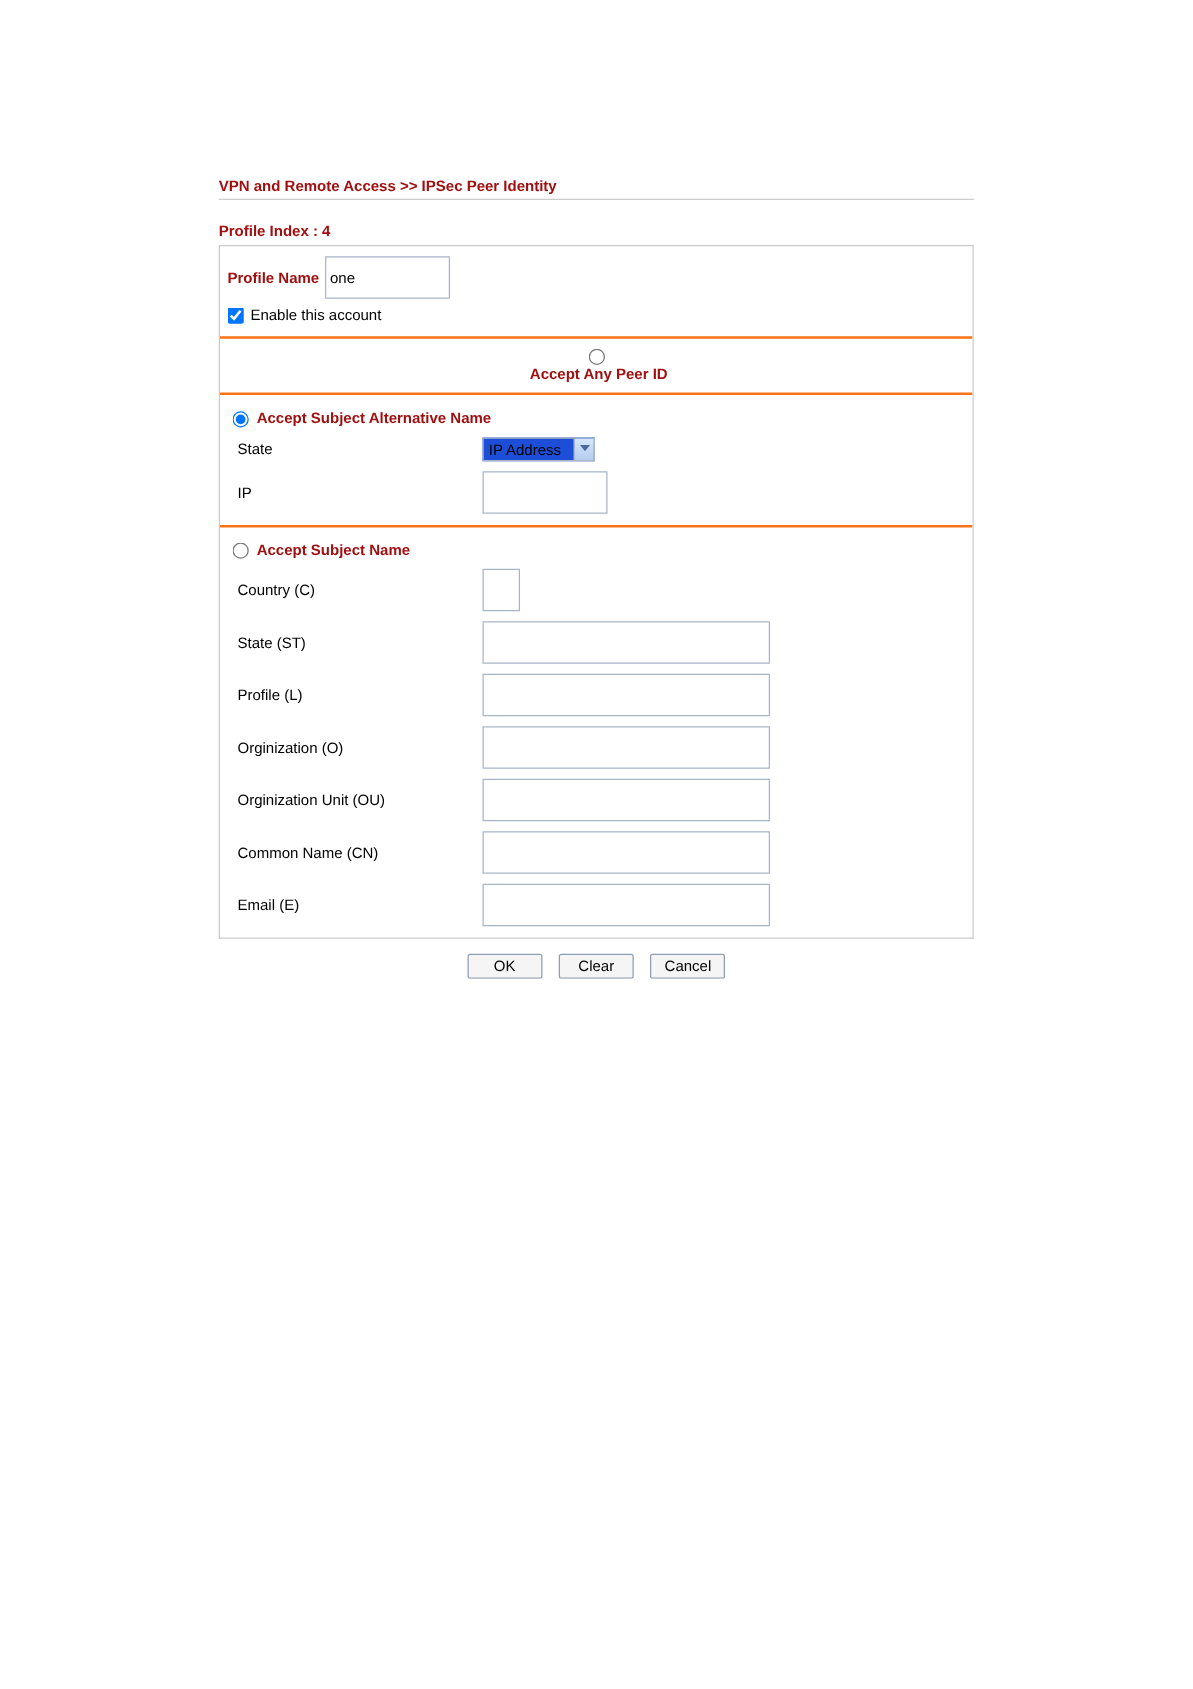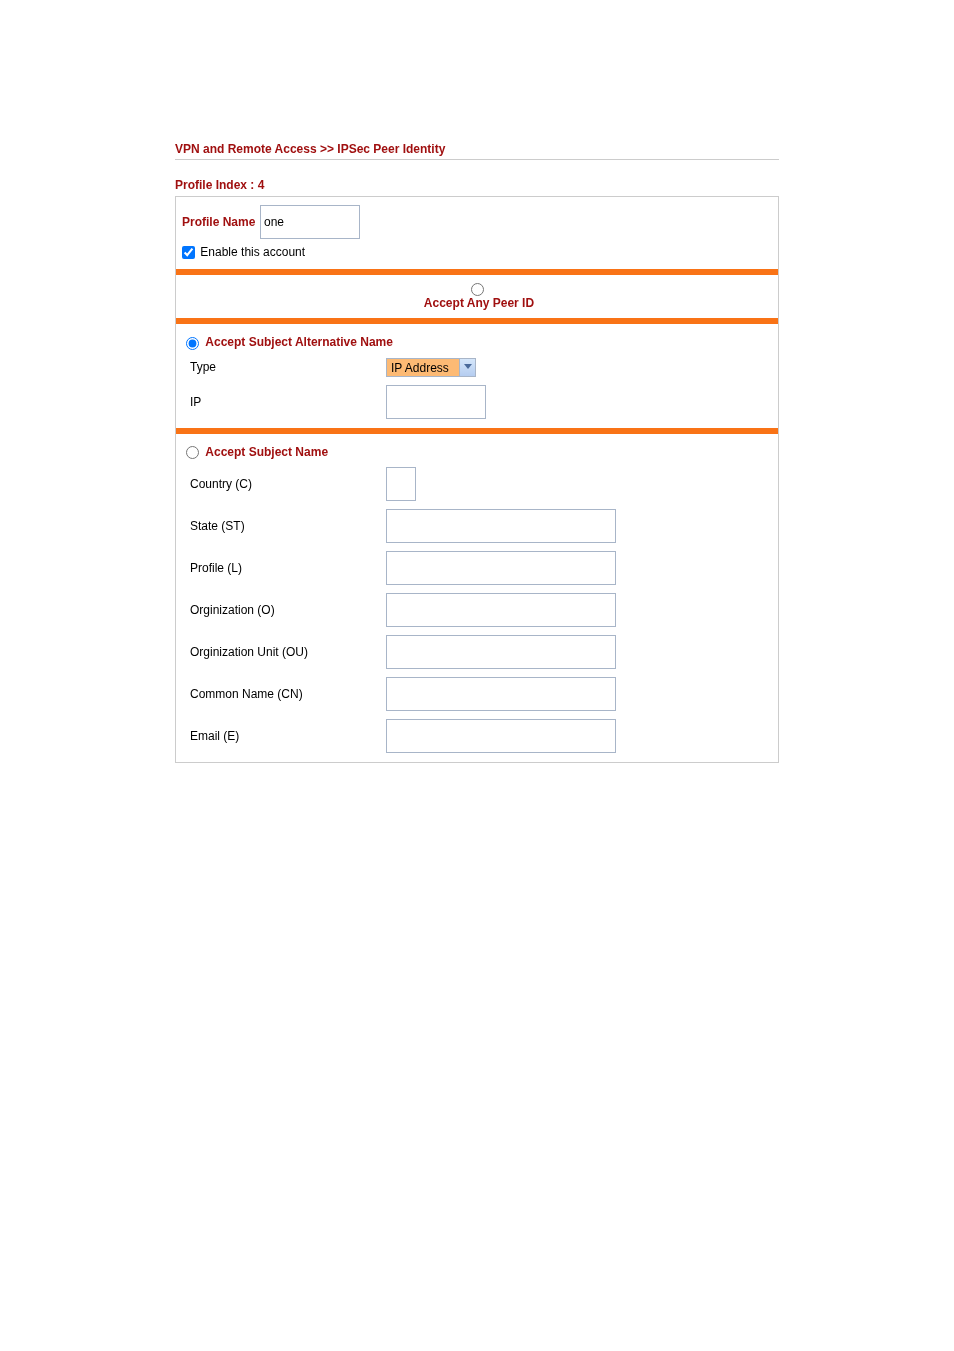--- a/index.html
+++ b/index.html
@@ -30,21 +30,21 @@
     }
     .form-table {
       width: 100%;
       border: 1px solid #cccccc;
       border-collapse: collapse;
     }
     .form-table td {
       padding: 0;
     }
     .section {
-      border-bottom: 6px solid #f97316;
+      border-bottom: 2px solid #f97316;
       padding: 5px 6px;
     }
     .section:last-child {
       border-bottom: none;
     }
     .row {
       display: flex;
       align-items: center;
       padding: 3px 0;
     }
@@ -85,21 +85,21 @@
     input[type="radio"] {
       width: 13px;
       height: 13px;
       vertical-align: middle;
       margin-right: 3px;
     }
     .select-wrapper {
       display: inline-flex;
       border: 1px solid #a8b5c8;
       height: 19px;
-      background: #fdba74;
+      background: #1d4ed8;
       align-items: stretch;
     }
     .select-text {
       padding: 2px 4px;
       width: 72px;
       font-size: 12px;
     }
     .select-arrow {
       width: 16px;
       background: linear-gradient(#d5e6fa, #b5cdf0);
@@ -176,21 +176,21 @@
         <span class="radio-label">Accept Any Peer ID</span>
       </div>
     </div>
 
     <div class="section">
       <div class="section-header">
         <input type="radio" name="accept" checked="" style="">
         <span class="radio-label">Accept Subject Alternative Name</span>
       </div>
       <div class="subrow">
-        <span class="sublabel">Type</span>
+        <span class="sublabel">State</span>
         <div class="select-wrapper">
           <span class="select-text">IP Address</span>
           <span class="select-arrow">
             <svg width="8" height="6" viewBox="0 0 8 6">
                       <polygon points="0,0 8,0 4,5" fill="#4a6a9a"></polygon>
                     </svg>
           </span>
         </div>
       </div>
       <div class="subrow">
@@ -232,13 +232,18 @@
         <span class="sublabel">Email (E)</span>
         <input type="text" class="med" value="" style="">
       </div>
     </div>
 
   </td>
         </tr>
       </tbody>
     </table>
 
+  <div class="buttons">
+    <button class="btn">OK</button>
+    <button class="btn">Clear</button>
+    <button class="btn">Cancel</button>
+  </div>
 </div>
 
 </body></html>

